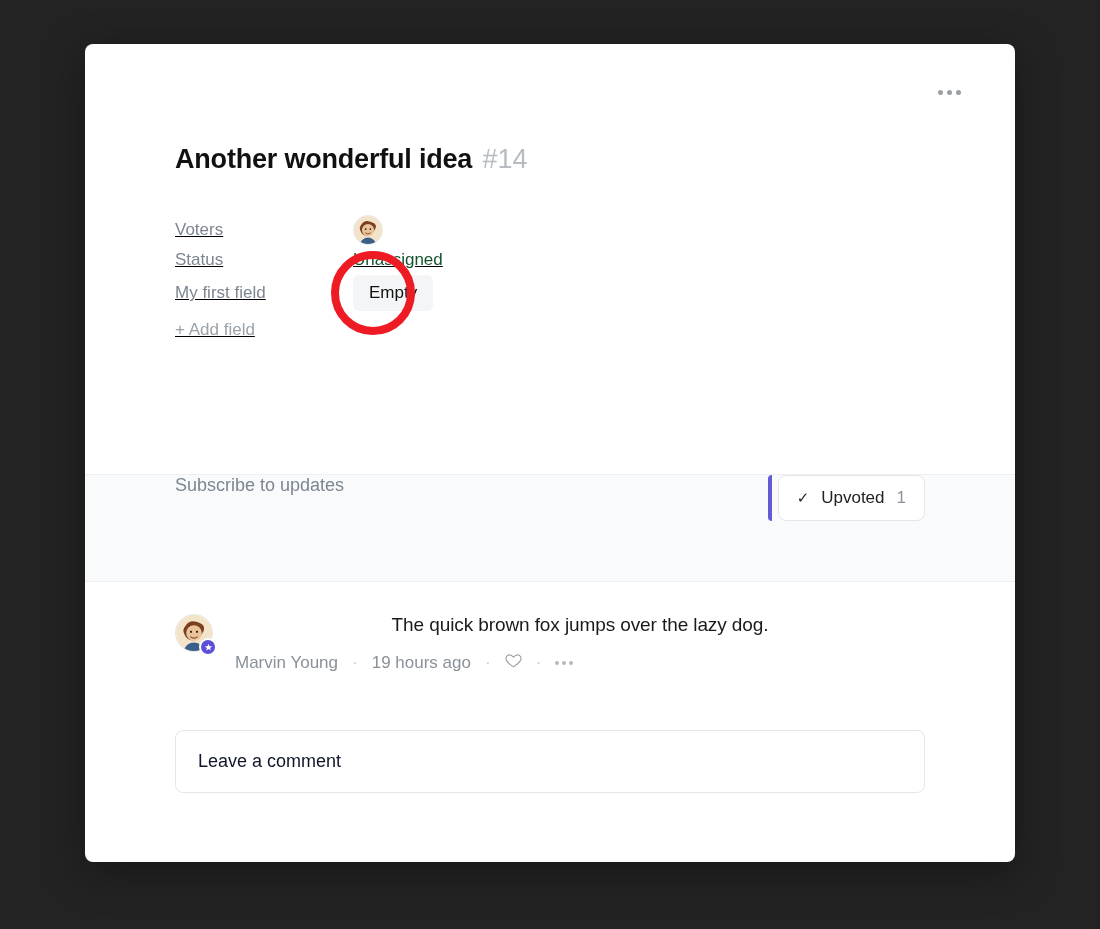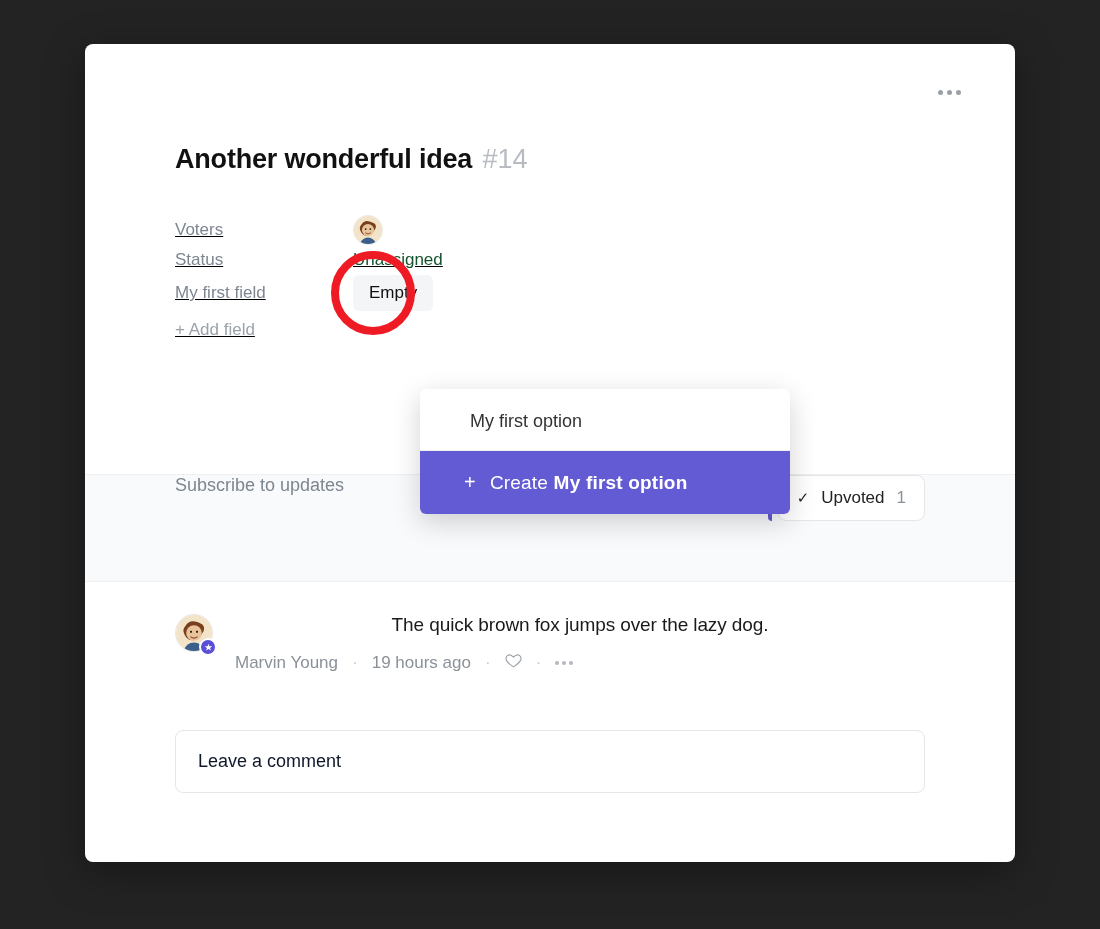--- a/index.html
+++ b/index.html
@@ -214,31 +214,20 @@
         <div style="position:relative;">
           <div class="empty-pill">Empty</div>
           <div class="red-circle"></div>
         </div>
       </div>
 
       <div class="add-field">+ Add field</div>
     </div>
   </div>
 
-  <div class="dropdown">
-    <div class="dd-search">My first option</div>
-    <div class="dd-create">
-      <span class="dd-plus">+</span>
-      <span>
-        <span class="normal">Create</span>
-        <span> </span>
-        <span class="bold">My first option</span>
-      </span>
-    </div>
-  </div>
 
   <div class="subscribe-bar">
     <div class="subscribe-text">Subscribe to updates</div>
     <div class="upvote-wrap">
       <div class="upvote-accent"></div>
       <div class="upvote-btn">
         <span class="check">✓</span>
         <span>Upvoted</span>
         <span class="upvote-count">1</span>
       </div>

